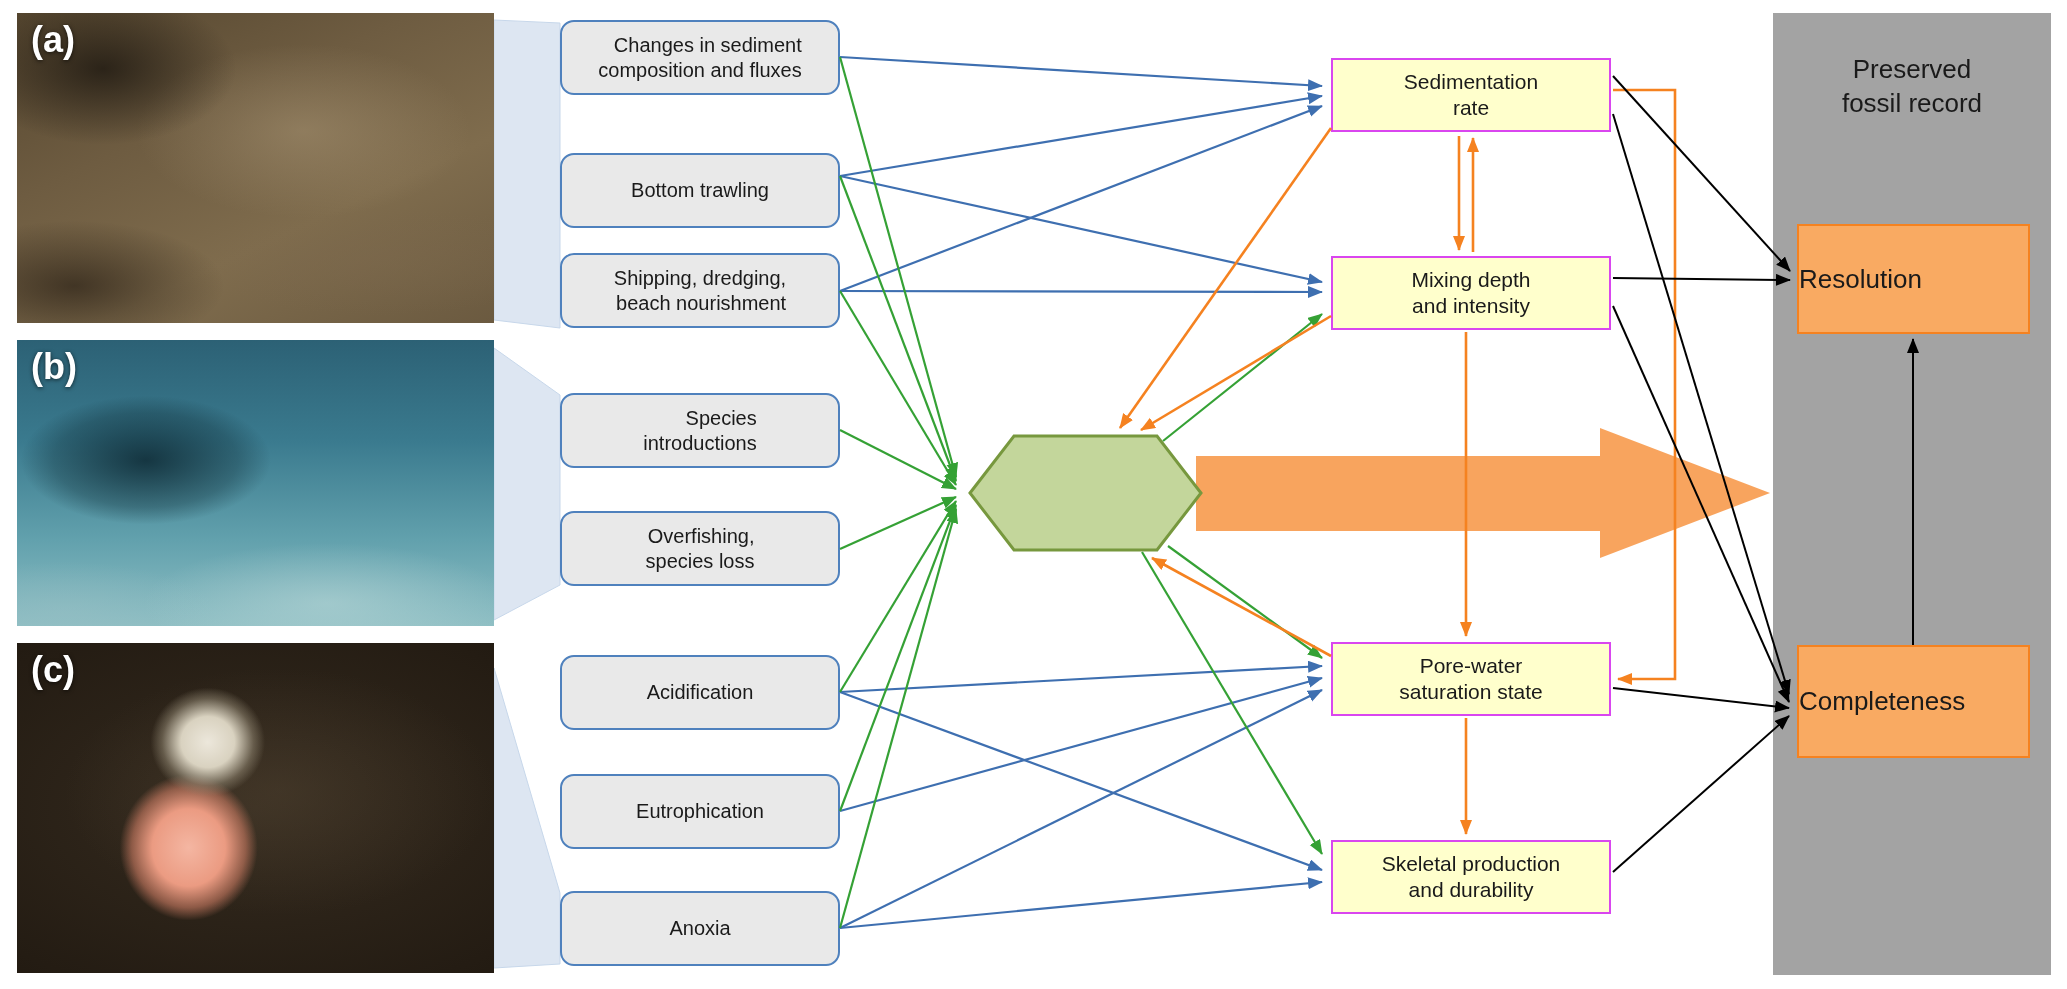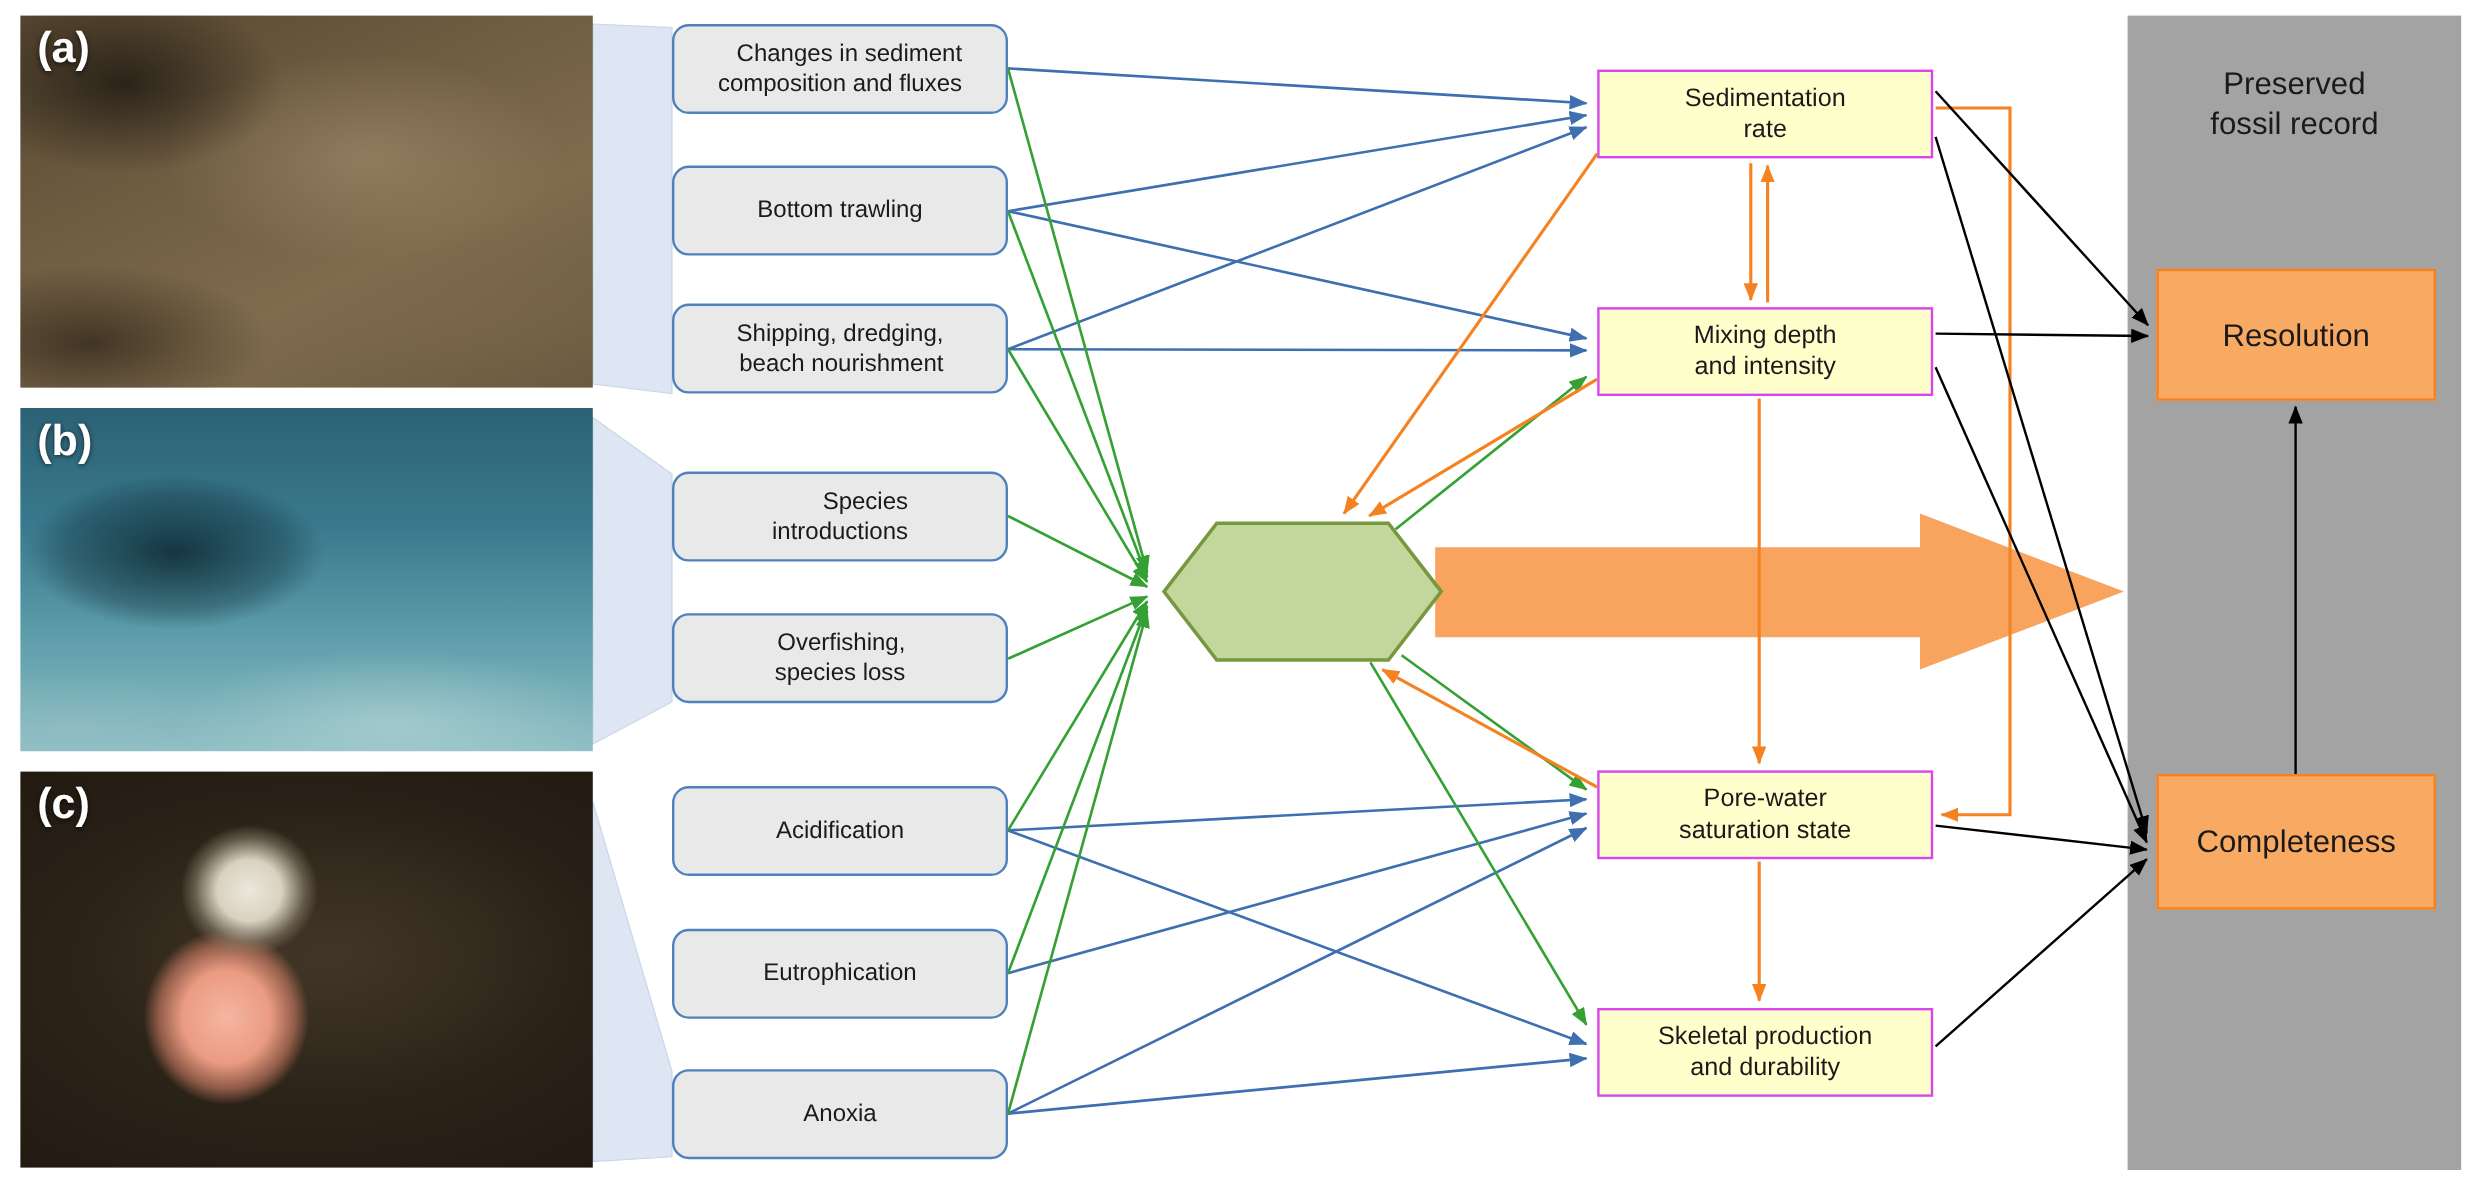--- a/index.html
+++ b/index.html
@@ -37,21 +37,21 @@
   .driver{left:560px;width:280px;height:75px;background:#e9e9e9;border:2px solid #4f81bd;
           border-radius:14px;font-size:20px;box-sizing:border-box;text-align:right;}
   .process{left:1331px;width:280px;height:74px;background:#ffffcc;border:2px solid #d946ef;
            font-size:21px;box-sizing:border-box;}
   .hexlabel{position:absolute;left:975px;top:452px;width:220px;height:82px;z-index:3;
             display:flex;align-items:center;justify-content:center;text-align:center;
             white-space:pre-line;font-size:23px;line-height:1.25;}
   .panel{position:absolute;left:1773px;top:13px;width:278px;height:962px;background:#a3a3a3;z-index:1;}
   .panel-title{position:absolute;left:0;top:40px;width:278px;text-align:center;white-space:pre-line;
                font-size:26px;line-height:1.3;}
-  .panel-box{position:absolute;left:24px;width:233px;display:flex;align-items:center;justify-content:center;
+  .panel-box{position:absolute;left:24px;width:233px;display:flex;align-items:center;
              background:#f9aa62;border:2px solid #f58220;font-size:26px;box-sizing:border-box;text-align:center;}
   .panel-box.resolution{top:211px;height:110px;}
   .panel-box.completeness{top:632px;height:113px;}
 </style>
 </head>
 <body>
 
 <div class="canvas">
 
   <svg id="bg-layer" class="layer" viewBox="0 0 2067 989">
@@ -65,21 +65,21 @@
   </div>
   <div class="photo photo-b">
     <span class="plabel">(b)</span>
   </div>
   <div class="photo photo-c">
     <span class="plabel">(c)</span>
   </div>
 
   <div class="box driver" style="top:20px"><span>Changes in sediment
 composition and fluxes</span></div>
-  <div class="box driver" style="top:138px"><span>Bottom trawling</span></div>
+  <div class="box driver" style="top:153px"><span>Bottom trawling</span></div>
   <div class="box driver" style="top:253px"><span>Shipping, dredging,
 beach nourishment</span></div>
   <div class="box driver" style="top:393px"><span>Species
 introductions</span></div>
   <div class="box driver" style="top:511px"><span>Overfishing,
 species loss</span></div>
   <div class="box driver" style="top:655px"><span>Acidification</span></div>
   <div class="box driver" style="top:774px"><span>Eutrophication</span></div>
   <div class="box driver" style="top:891px"><span>Anoxia</span></div>
 

